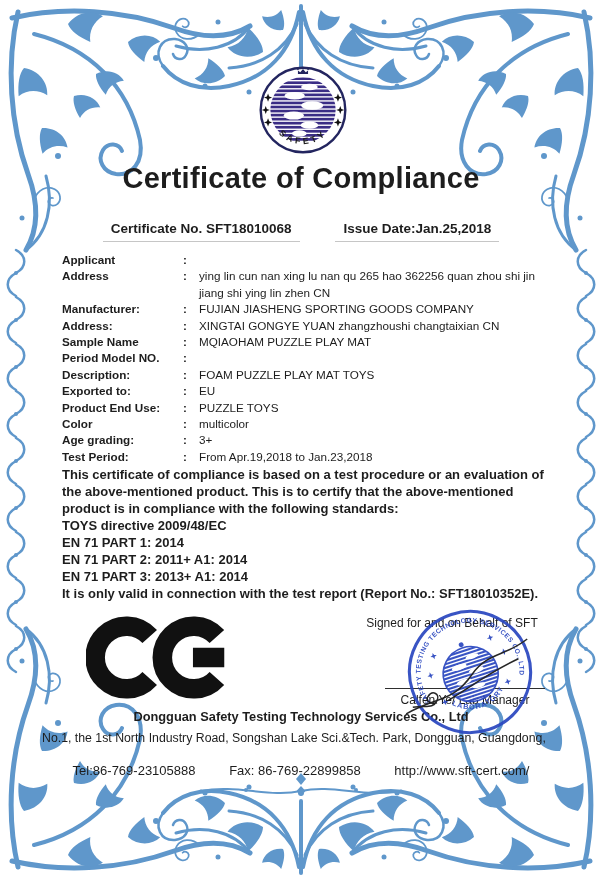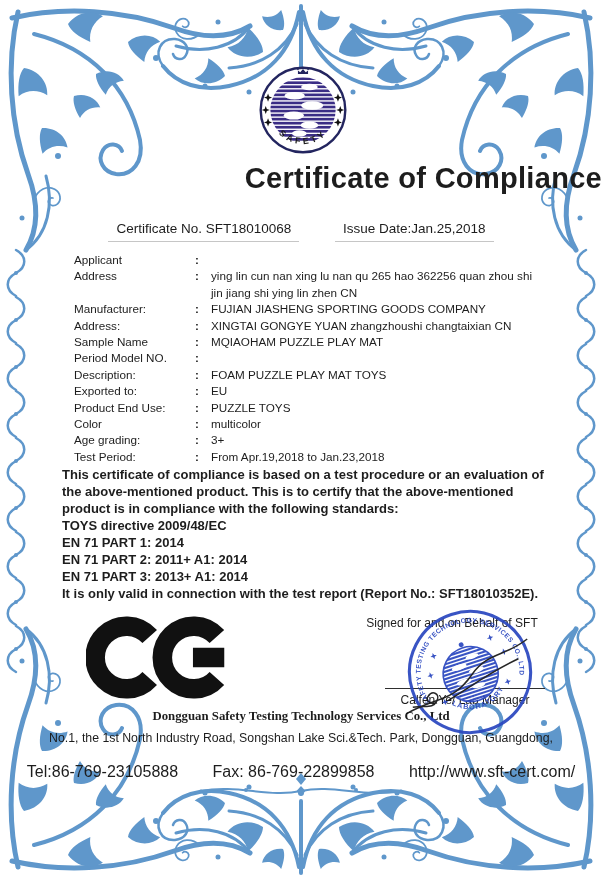--- a/index.html
+++ b/index.html
@@ -9,46 +9,46 @@
   .border-svg{position:absolute;left:0;top:0;z-index:1;}
   .flourish{fill:#5f97cb;}
   .s5{stroke:#5f97cb;stroke-width:5;fill:none;stroke-linecap:round;}
   .s4{stroke:#5f97cb;stroke-width:4;fill:none;stroke-linecap:round;}
   .s3{stroke:#5f97cb;stroke-width:3;fill:none;stroke-linecap:round;}
   .s25{stroke:#5f97cb;stroke-width:2.5;fill:none;stroke-linecap:round;}
   .s2{stroke:#5f97cb;stroke-width:2;fill:none;stroke-linecap:round;}
   
   .content{position:absolute;inset:0;z-index:2;}
   .logo{position:absolute;left:257px;top:64px;width:92px;height:92px;}
-  .title{position:absolute;top:162px;left:0;right:0;text-align:right;
+  .title{position:absolute;top:162px;left:0;right:0;text-align:center;
          font-size:29px;font-weight:bold;letter-spacing:.3px;}
   .certline{position:absolute;top:221px;left:0;right:0;text-align:center;
-            font-size:13.5px;font-weight:normal;}
+            font-size:13.5px;font-weight:bold;}
   .certline span{display:inline-block;border-bottom:1px solid #c6c6c6;
                  padding:0 8px 5px;margin:0 16px;}
   .fields{position:absolute;left:62px;top:252px;width:484px;font-size:11.7px;}
   .frow{display:flex;line-height:16.4px;}
-  .flabel{width:121px;font-weight:normal;flex:none;margin-left:12px;}
+  .flabel{width:121px;font-weight:bold;flex:none;}
   .fcolon{width:16px;font-weight:bold;flex:none;}
   .fvalue{flex:1;}
   .statement{position:absolute;left:62px;top:466px;width:486px;
              font-size:13px;font-weight:bold;line-height:17px;}
   .statement p{margin:0;}
   .ce{position:absolute;left:86px;top:610px;width:150px;height:95px;}
   .signedfor{position:absolute;left:330px;top:616px;width:244px;text-align:center;font-size:12px;}
   .sigline{position:absolute;left:385px;top:688px;width:160px;height:0;
            border-top:1.4px solid #2e2e2e;}
   .signatory{position:absolute;left:362px;top:693px;width:206px;text-align:center;font-size:12px;}
   .stamp{position:absolute;left:404px;top:606px;width:132px;height:132px;z-index:5;opacity:.93;}
   .ringtext{fill:#2b48c0;stroke:none;font-weight:bold;font-family:"Liberation Sans",sans-serif;}
   .footer-company{position:absolute;top:709px;left:0;right:0;text-align:center;
-                  font-weight:bold;font-size:12.8px;font-family:Liberation Serif, serif;}
-  .footer-addr{position:absolute;top:729px;left:42px;right:42px;text-align:center;
+                  font-weight:bold;font-size:12.8px;}
+  .footer-addr{position:absolute;top:729px;left:42px;right:42px;text-align:left;
                font-size:12.3px;line-height:18.5px;}
-  .footer-contact{position:absolute;top:763px;left:0;right:0;text-align:center;font-size:16px;}
+  .footer-contact{position:absolute;top:763px;left:0;right:0;text-align:center;font-size:13px;}
   .footer-contact span{margin:0 15px;}
 </style>
 </head>
 <body>
 
 <div class="page">
 
   <svg class="border-svg" width="602" height="879" viewBox="0 0 602 879" aria-hidden="true">
     <defs>
       <path id="sprig" d="M0,0 C6,-14 20,-20 32,-16 C24,-8 22,2 26,12 C14,10 4,6 0,0 Z"></path>

